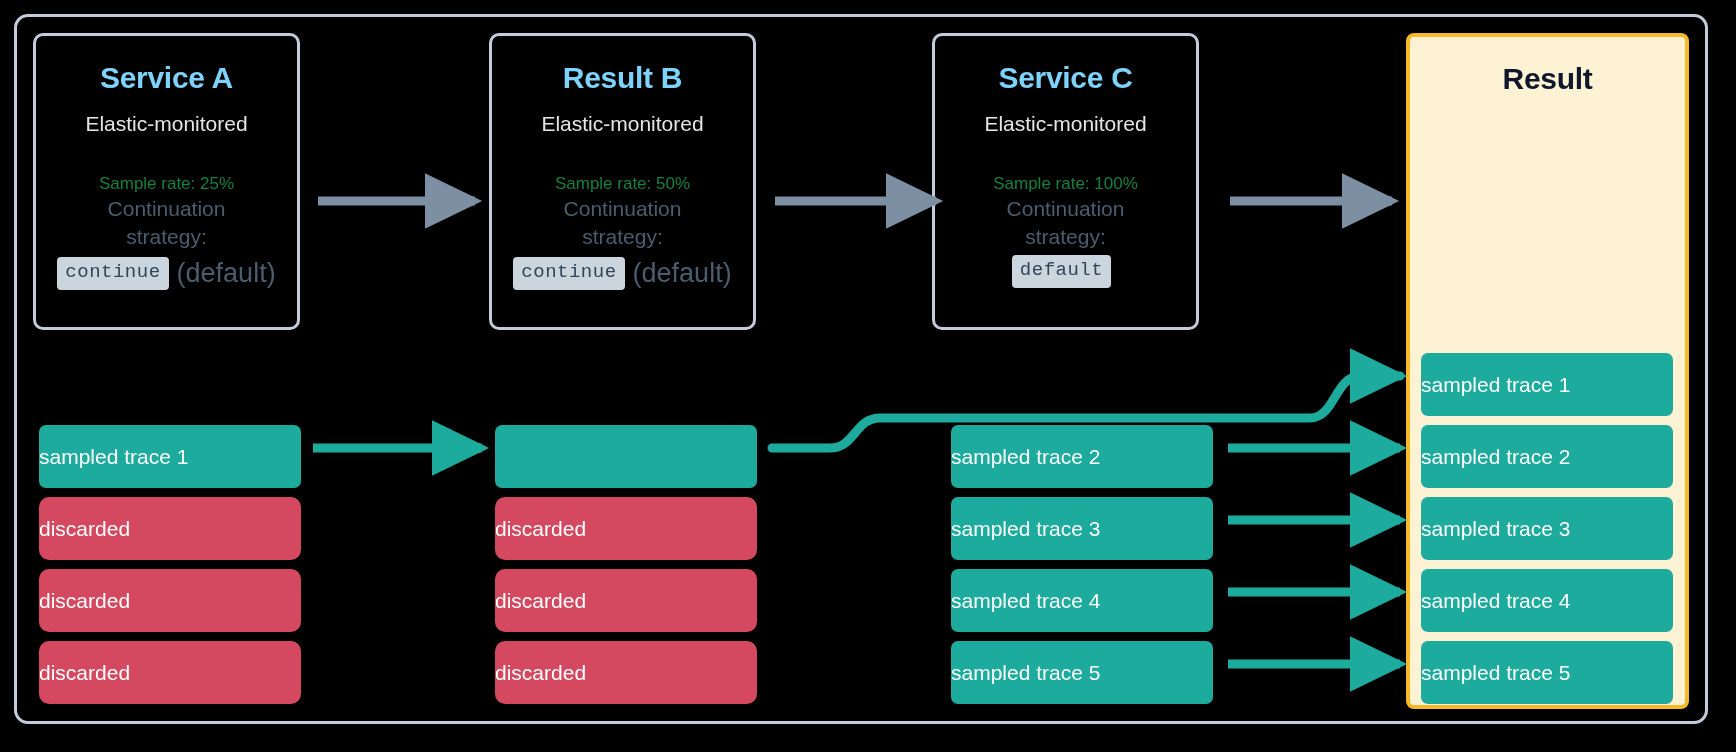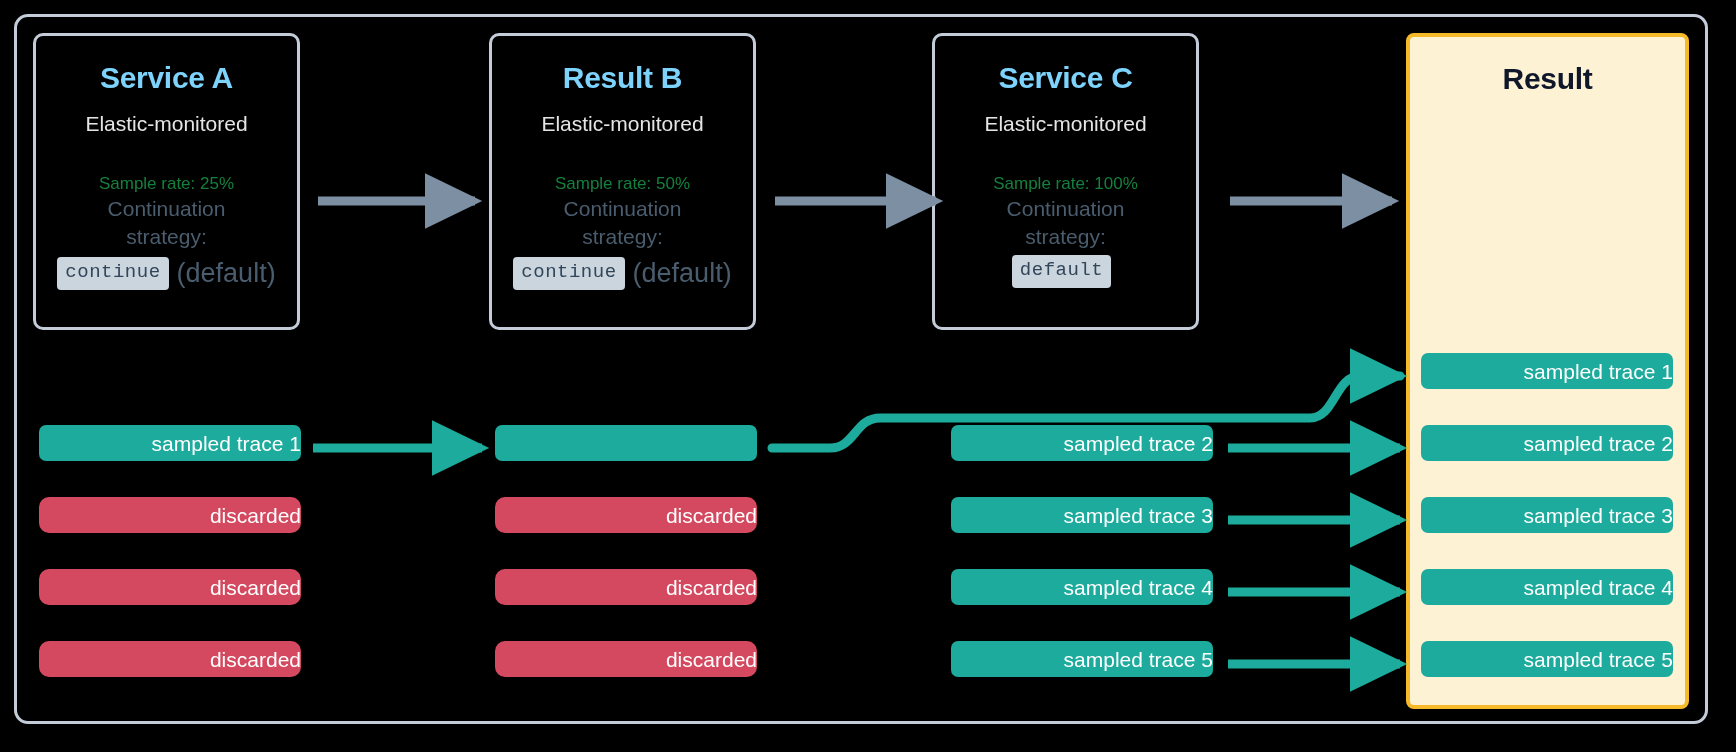--- a/index.html
+++ b/index.html
@@ -111,25 +111,25 @@
     text-align: center;
     font-size: 30px;
     font-weight: bold;
     color: #0f172a;
     letter-spacing: -0.3px;
   }
 
   
   .pill {
     position: absolute;
-    height: 36px;
+    height: 63px;
     border-radius: 7px;
     display: flex;
     align-items: center;
-    justify-content: flex-end;
+    justify-content: flex-start;
     color: #ffffff;
     font-size: 21px;
     line-height: 1;
     box-sizing: border-box;
   }
   .pill.sampled { background: #1cab9c; }
   .pill.discarded { background: #d4495f; border-radius: 10px; }
 
   
   #wires {

